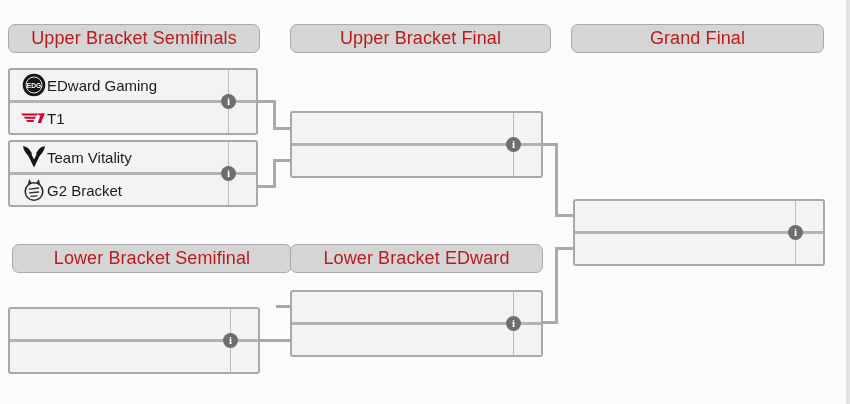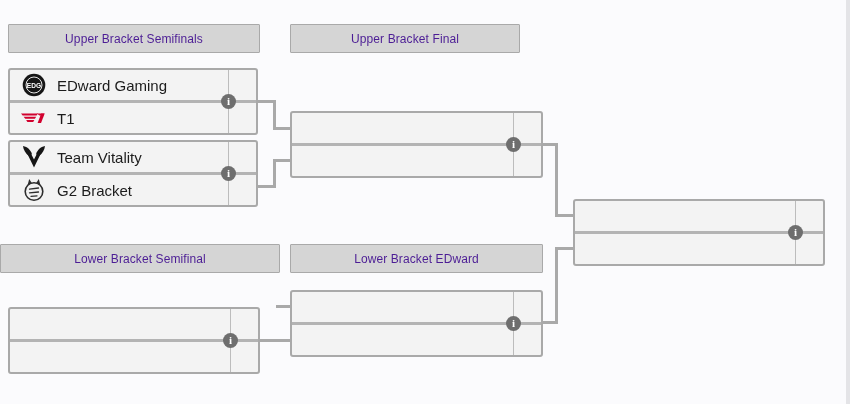--- a/index.html
+++ b/index.html
@@ -12,40 +12,40 @@
     width:850px;height:404px;
     background:var(--bg,#fbfbfd);
     overflow:hidden;
   }
   
   .hdr{
     position:absolute;
     height:29px;
     background:var(--header-bg,#d5d5d5);
     border:1px solid var(--header-border,#a9a9a9);
-    border-radius:1px;
+    border-radius:7px;
     display:flex;align-items:center;justify-content:center;
-    font-size:12px;
-    color:#4c1d95;
+    font-size:18px;
+    color:#b91c1c;
     box-sizing:border-box;
     letter-spacing:0.1px;
   }
   
   .match{
     position:absolute;
     height:67px;
     background:var(--match-bg,#f3f3f3);
     border:2px solid var(--match-border,#a9a9a9);
     border-radius:3px;
     box-sizing:border-box;
   }
   .team-row{
     position:absolute;left:0;right:0;height:30px;
     display:flex;align-items:center;
-    padding-left:11px;gap:10px;
+    padding-left:11px;
     box-sizing:border-box;
     font-size:15px;color:#1c1c1c;
   }
   .team-row.r1{top:0;}
   .team-row.r2{top:33px;}
   .row-divider{
     position:absolute;left:0;right:0;top:30px;height:3px;
     background:#b3b3b3;
   }
   .score-divider{
@@ -70,22 +70,23 @@
   .cline{position:absolute;background:var(--connector,#a9a9a9);}
   
   .edge-shade{position:absolute;top:0;left:846px;width:4px;height:404px;background:#e4e4e7;}
 </style>
 </head>
 <body>
 
 <div class="stage" style="--bg: #fbfbfd; --header-bg: #d5d5d5; --header-border: #a9a9a9; --match-bg: #f3f3f3; --match-border: #a9a9a9; --connector: #a9a9a9; --info-bg: #6e6e6e;">
 
   <div class="hdr" style="left:8px;top:24px;width:252px">Upper Bracket Semifinals</div>
-  <div class="hdr" style="left:290px;top:24px;width:230px">Upper Bracket Final</div>
-  <div class="hdr" style="left:0;top:244px;width:280px">Lower Bracket Semifinal</div>
+  <div class="hdr" style="left:290px;top:24px;width:261px">Upper Bracket Final</div>
+  <div class="hdr" style="left:571px;top:24px;width:253px">Grand Final</div>
+  <div class="hdr" style="left:12px;top:244px;width:280px">Lower Bracket Semifinal</div>
   <div class="hdr" style="left:290px;top:244px;width:253px">Lower Bracket EDward</div>
 
   <div class="cline" style="left:256px;top:100px;width:20px;height:3px"></div>
   <div class="cline" style="left:273px;top:100px;width:3px;height:30px"></div>
   <div class="cline" style="left:273px;top:127px;width:17px;height:3px"></div>
 
   <div class="cline" style="left:256px;top:185px;width:20px;height:3px"></div>
   <div class="cline" style="left:273px;top:159px;width:3px;height:29px"></div>
   <div class="cline" style="left:273px;top:159px;width:17px;height:3px"></div>
 

